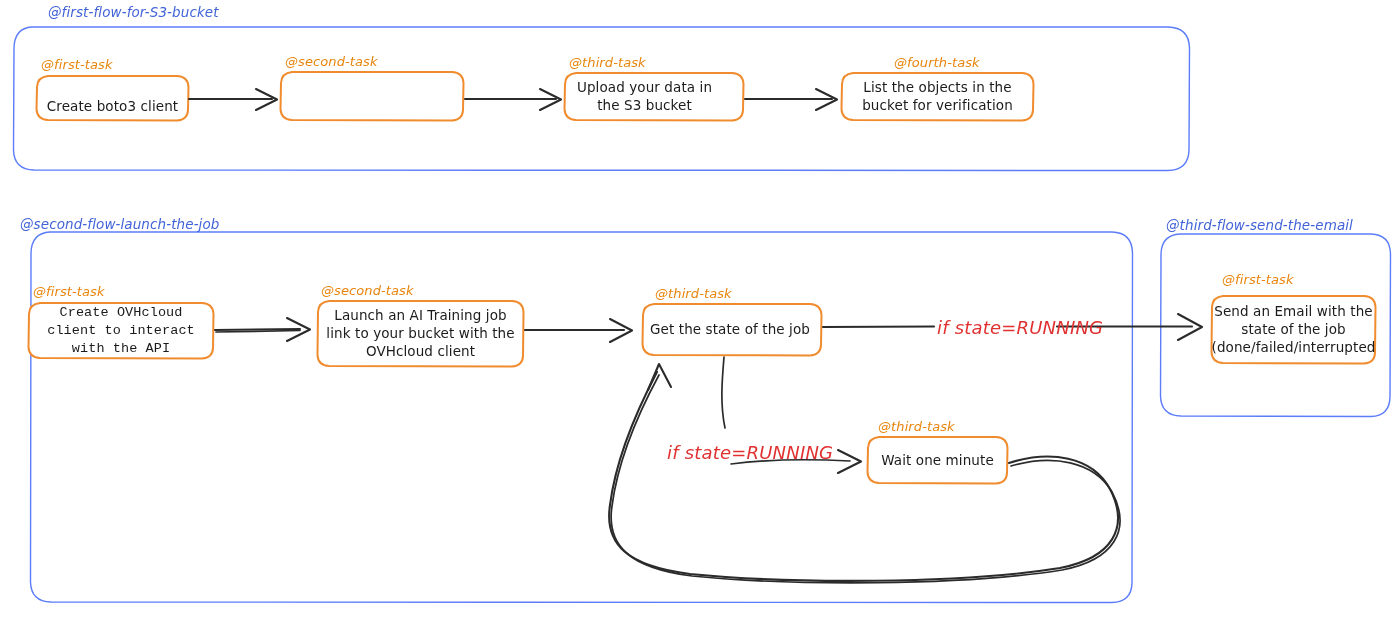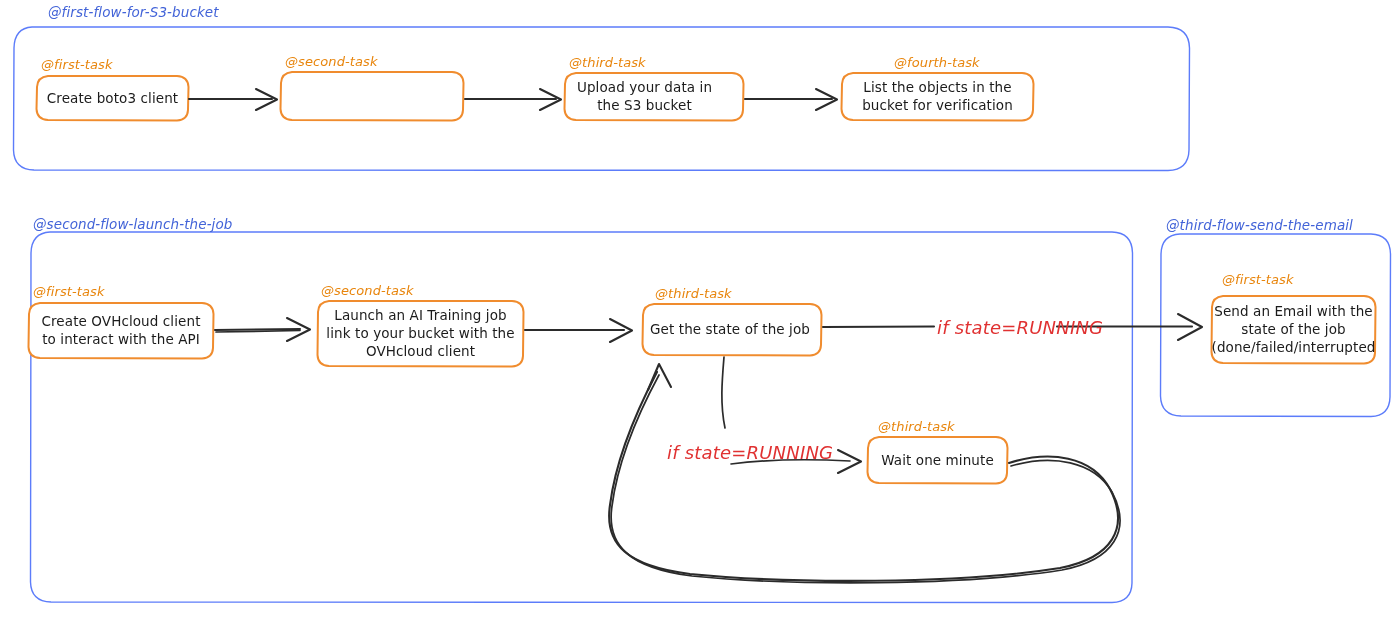--- a/index.html
+++ b/index.html
@@ -176,36 +176,36 @@
                              C 1132 530, 1114 560, 1062 570
                              C 962 586, 792 586, 692 576
                              C 630 568, 606 546, 612 506
                              C 618 460, 639 412, 659 375"></path>
       <path class="arrowhead" d="M 648 390 L 659 364 L 671 387"></path>
     </g>
 
   </svg>
 
   <div class="container-label" style="left:30px; top:4px;margin-left:18px;">@first-flow-for-S3-bucket</div>
-  <div class="container-label" style="left:33px; top:216px;">@second-flow-launch-the-job</div>
+  <div class="container-label" style="left:20px; top:216px;">@second-flow-launch-the-job</div>
   <div class="container-label" style="left:1166px; top:217px;">@third-flow-send-the-email</div>
 
   <div class="task-label" style="left:41px; top:57px;">@first-task</div>
-  <div class="task-text" style="left:36px; top:76px; width:153px; height:45px;">Create boto3 client</div>
+  <div class="task-text" style="left:36px; top:84px; width:153px; height:45px;">Create boto3 client</div>
 
   <div class="task-label" style="left:285px; top:54px;">@second-task</div>
 
   <div class="task-label" style="left:569px; top:55px;">@third-task</div>
   <div class="task-text" style="left:564px; top:73px; width:161px; height:48px;">Upload your data in the S3 bucket</div>
 
   <div class="task-label" style="left:846px; top:55px;margin-left:48px;">@fourth-task</div>
   <div class="task-text" style="left:841px; top:73px; width:193px; height:48px;">List the objects in the bucket for verification</div>
 
   <div class="task-label" style="left:33px; top:284px;">@first-task</div>
-  <div class="task-text" style="left:28px; top:303px; width:186px; height:56px;">Create OVHcloud client to interact with the API</div>
+  <div class="task-text" style="left:28px; top:303px; width:186px; height:56px;font-family:Liberation Mono, monospace;">Create OVHcloud client to interact with the API</div>
 
   <div class="task-label" style="left:321px; top:283px;">@second-task</div>
   <div class="task-text" style="left:317px; top:301px; width:207px; height:66px;">Launch an AI Training job link to your bucket with the OVHcloud client</div>
 
   <div class="task-label" style="left:655px; top:286px;">@third-task</div>
   <div class="task-text" style="left:642px; top:304px; width:176px; height:52px;">Get the state of the job</div>
 
   <div class="task-label" style="left:878px; top:419px;">@third-task</div>
   <div class="task-text" style="left:867px; top:437px; width:141px; height:47px;">Wait one minute</div>
 

